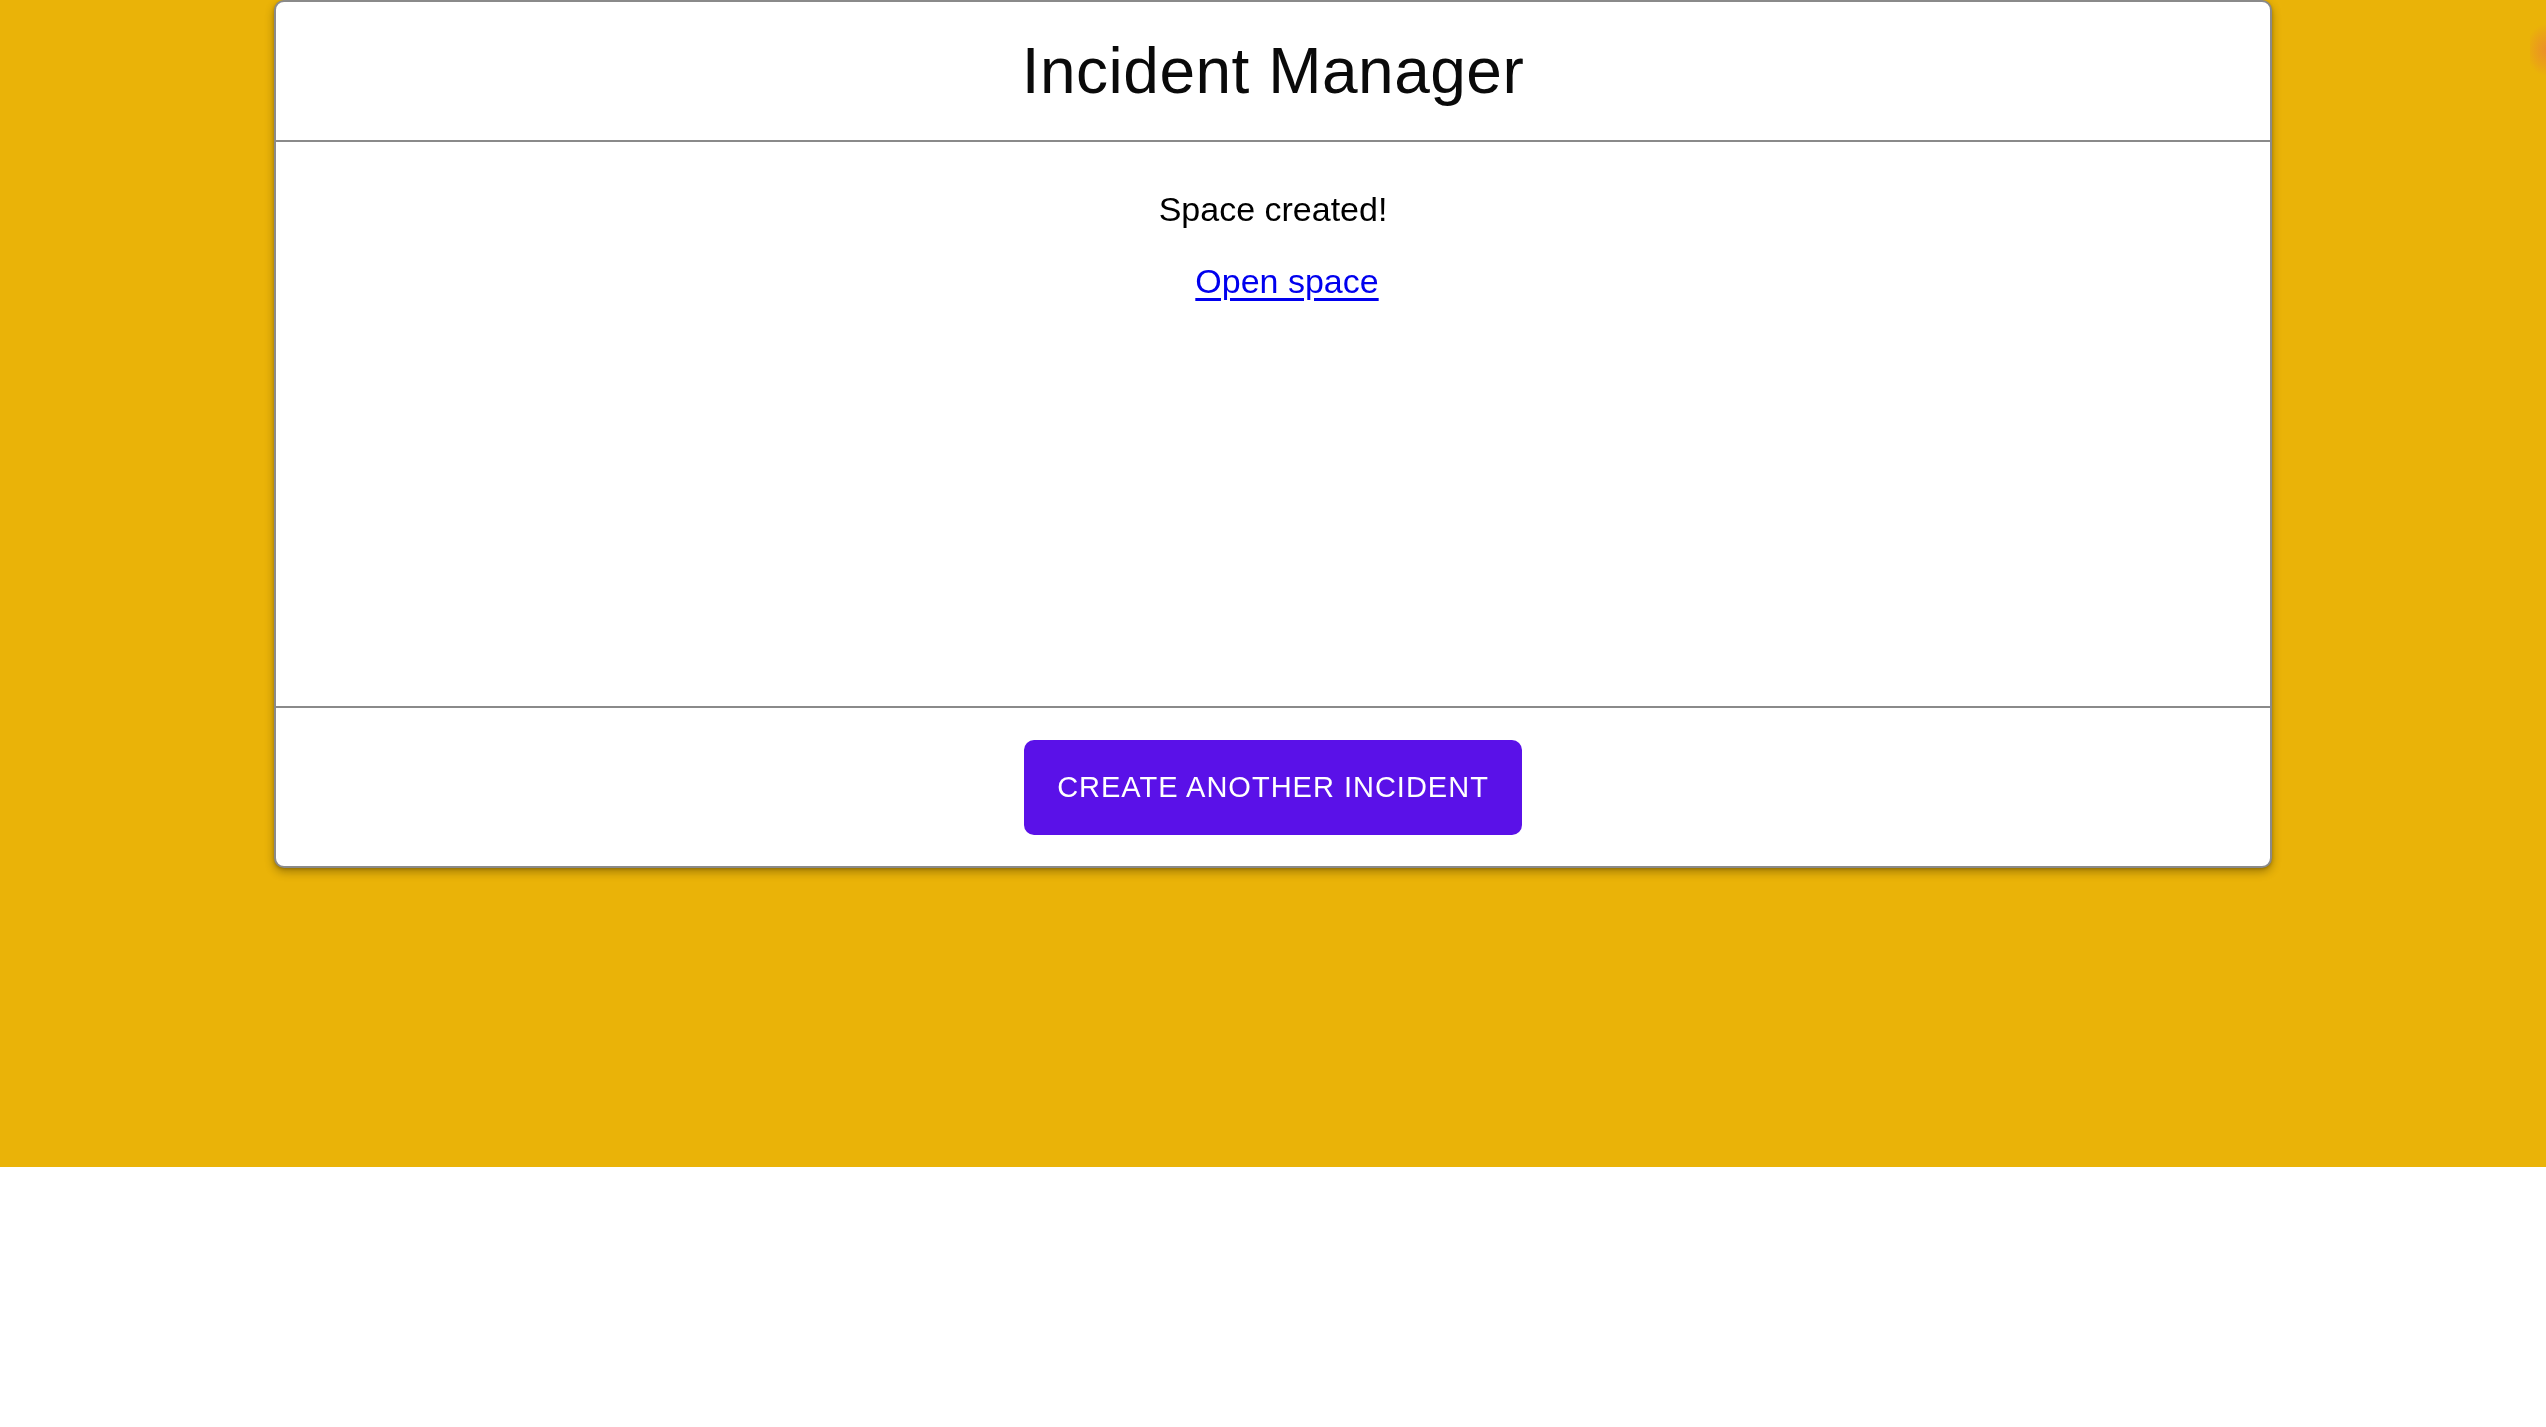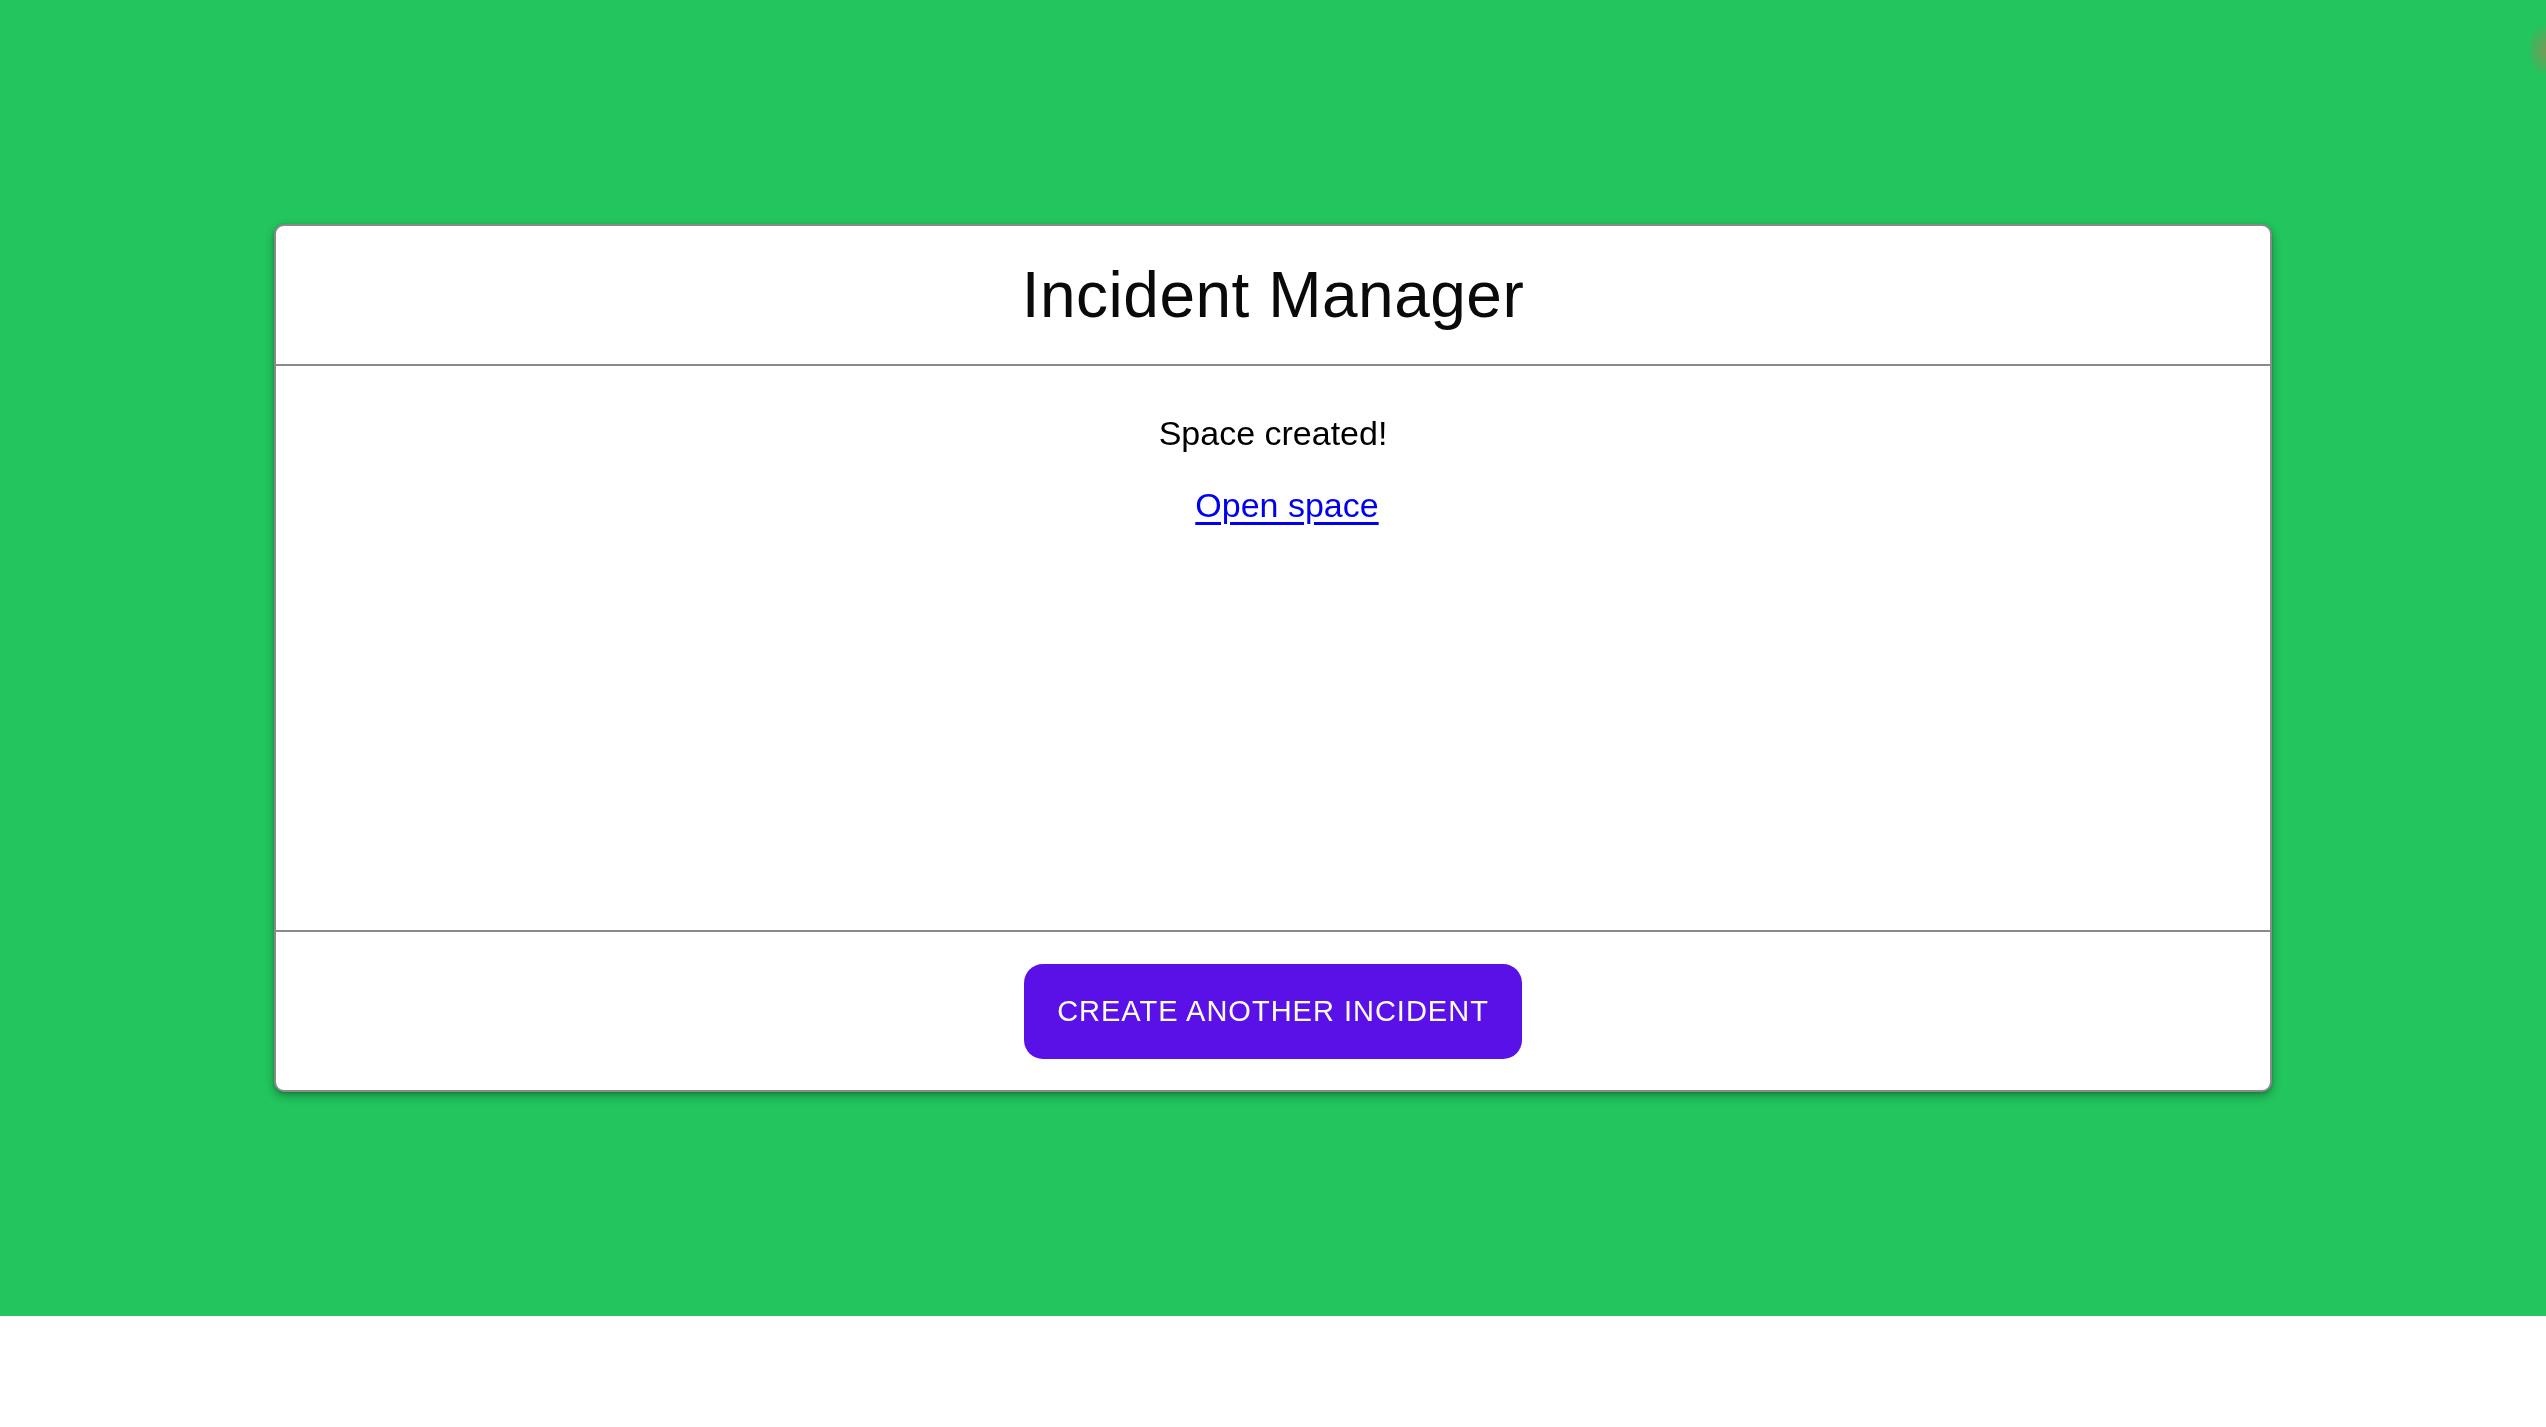--- a/index.html
+++ b/index.html
@@ -8,25 +8,24 @@
     width: 2546px;
     height: 1427px;
     background: #ffffff;
     font-family: "Liberation Sans", "DejaVu Sans", sans-serif;
     overflow: hidden;
   }
 
   .page {
     position: relative;
     width: 2546px;
-    height: 1316px;
+    height: 1167px;
     display: flex;
-    align-items: center;
     justify-content: center;
-    background: #22c55e;
+    background: #eab308;
   }
 
   .card {
     width: 1998px;
     height: 868px;
     background: #ffffff;
     border: 2px solid #8a8a8a;
     border-radius: 10px;
     box-shadow: 0 4px 10px rgba(0,0,0,0.30), 0 1px 3px rgba(0,0,0,0.18);
     display: flex;
@@ -83,21 +82,21 @@
     align-items: center;
     justify-content: center;
   }
 
   .create-button {
     width: 498px;
     height: 95px;
     background: #5a11e8;
     color: #ffffff;
     border: none;
-    border-radius: 19px;
+    border-radius: 10px;
     font-family: "Liberation Sans", "DejaVu Sans", sans-serif;
     font-size: 29px;
     font-weight: 500;
     letter-spacing: 1px;
     white-space: nowrap;
     cursor: pointer;
     display: flex;
     align-items: center;
     justify-content: center;
   }

